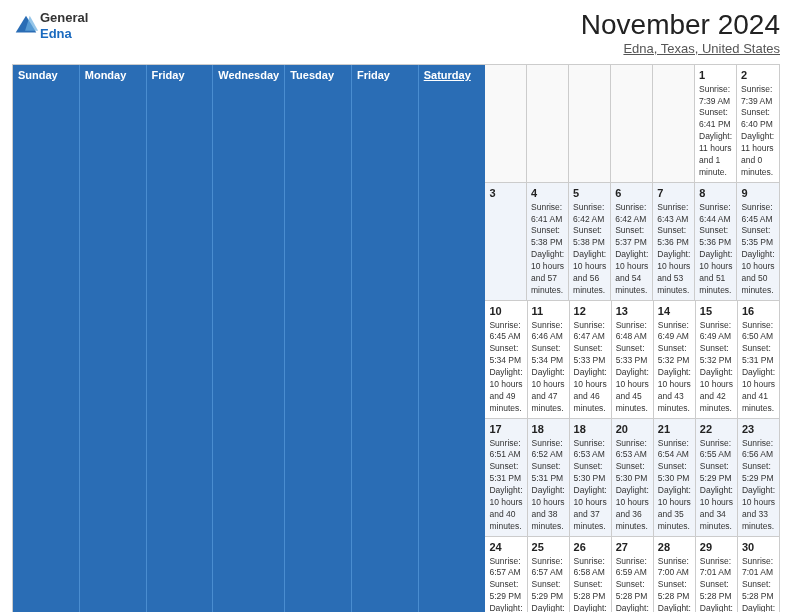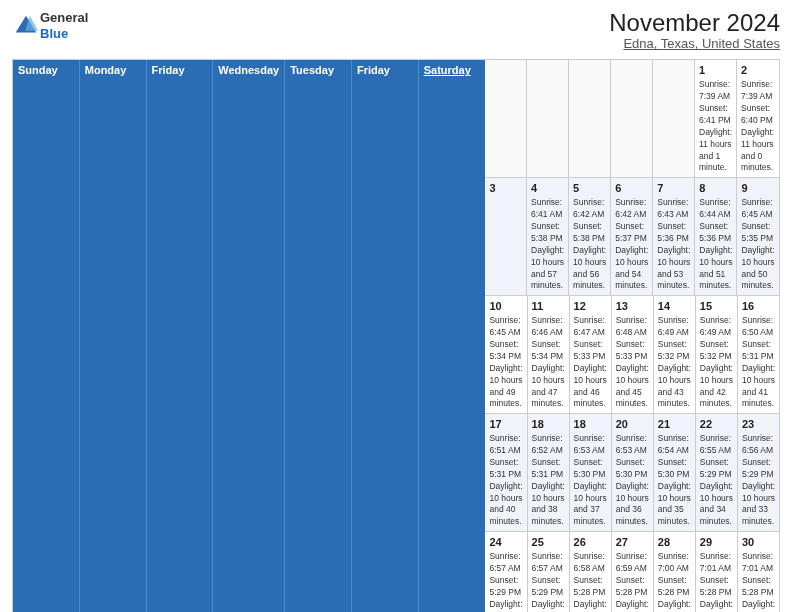--- a/index.html
+++ b/index.html
@@ -35,21 +35,21 @@
     .logo-general { color: #333; }
     .logo-blue { color: #1a6abf; }
     .logo-icon {
       width: 28px;
       height: 28px;
     }
     .title-block {
       text-align: right;
     }
     .month-title {
-      font-size: 24px;
+      font-size: 28px;
       font-weight: normal;
       color: #222;
       line-height: 1.1;
     }
     .location {
       font-size: 13px;
       color: #555;
       text-decoration: underline;
     }
     .calendar {
@@ -113,21 +113,21 @@
 
 <div class="container">
   <div class="header">
     <div class="logo">
       <svg class="logo-icon" viewBox="0 0 30 30" xmlns="http://www.w3.org/2000/svg">
         <polygon points="15,4 26,22 4,22" fill="#2a6db5"></polygon>
         <polygon points="19,4 28,20 14,20" fill="#6aaedf" opacity="0.7"></polygon>
       </svg>
       <div class="logo-text">
         <span class="logo-general">General</span><br>
-        <span class="logo-blue">Blue</span>
+        <span class="logo-blue">Edna</span>
       </div>
     </div>
     <div class="title-block">
       <div class="month-title">November 2024</div>
       <div class="location">Edna, Texas, United States</div>
     </div>
   </div>
 
   <div class="calendar">
     <div class="cal-header">

